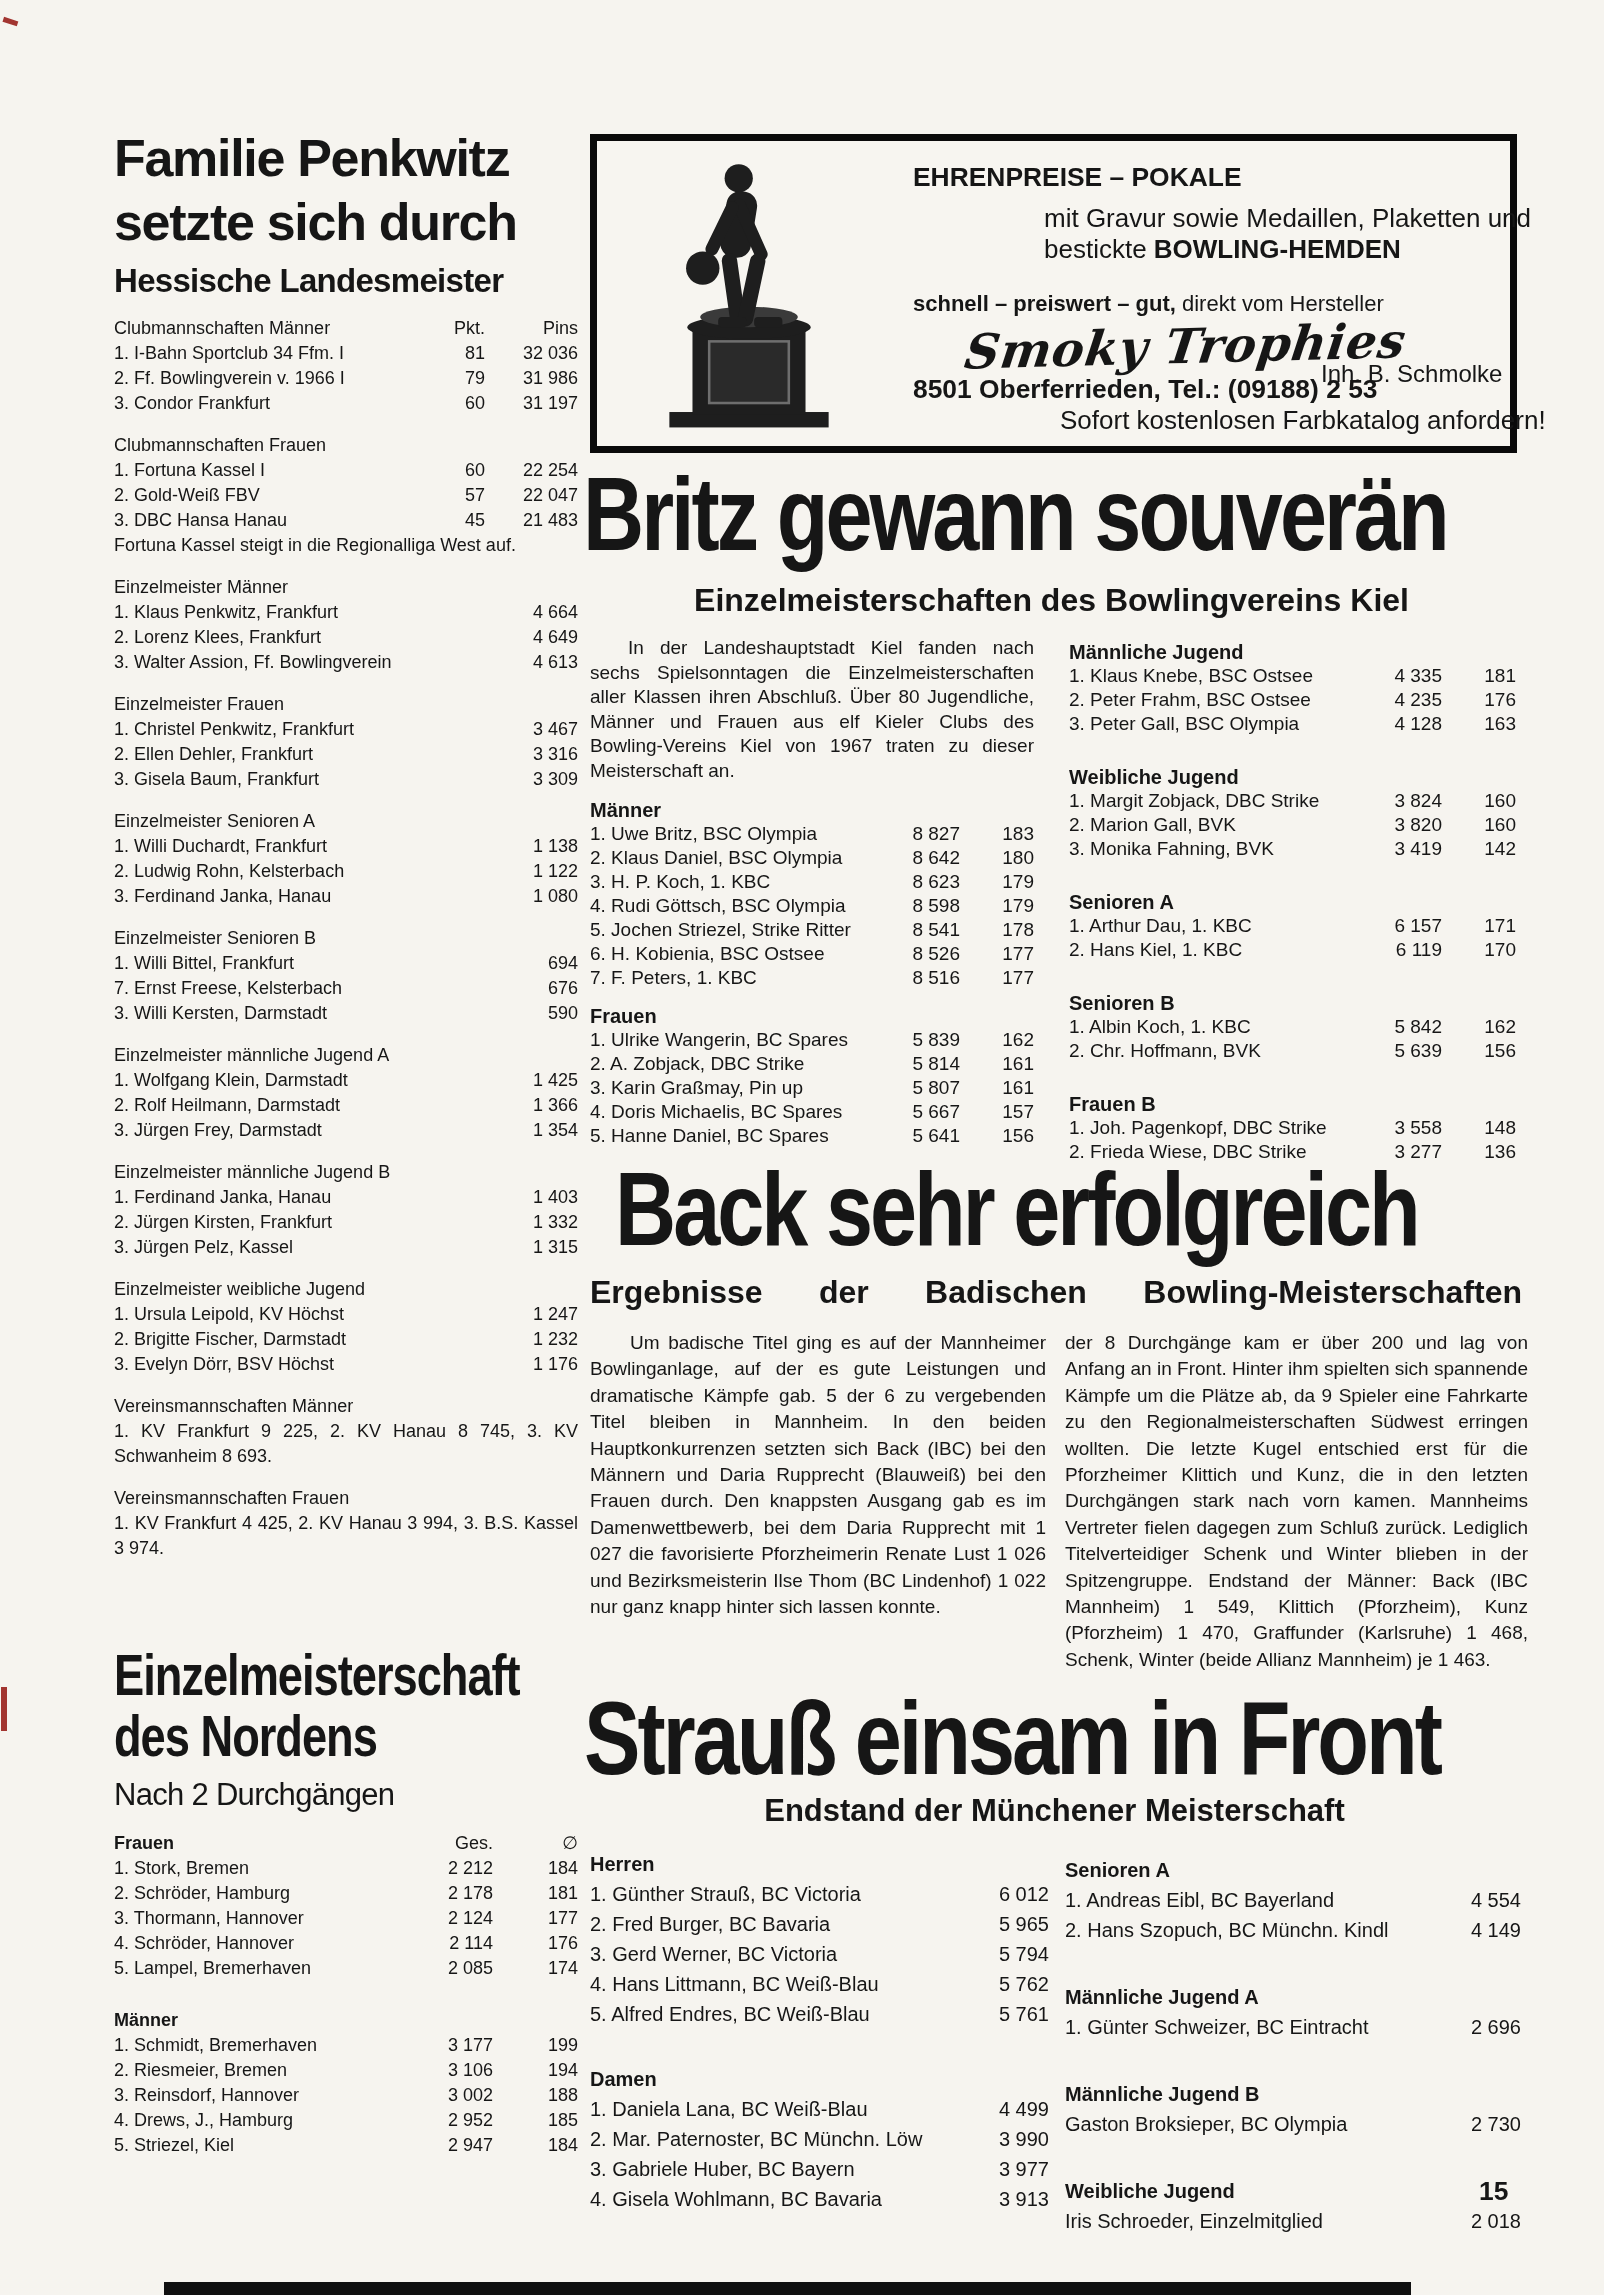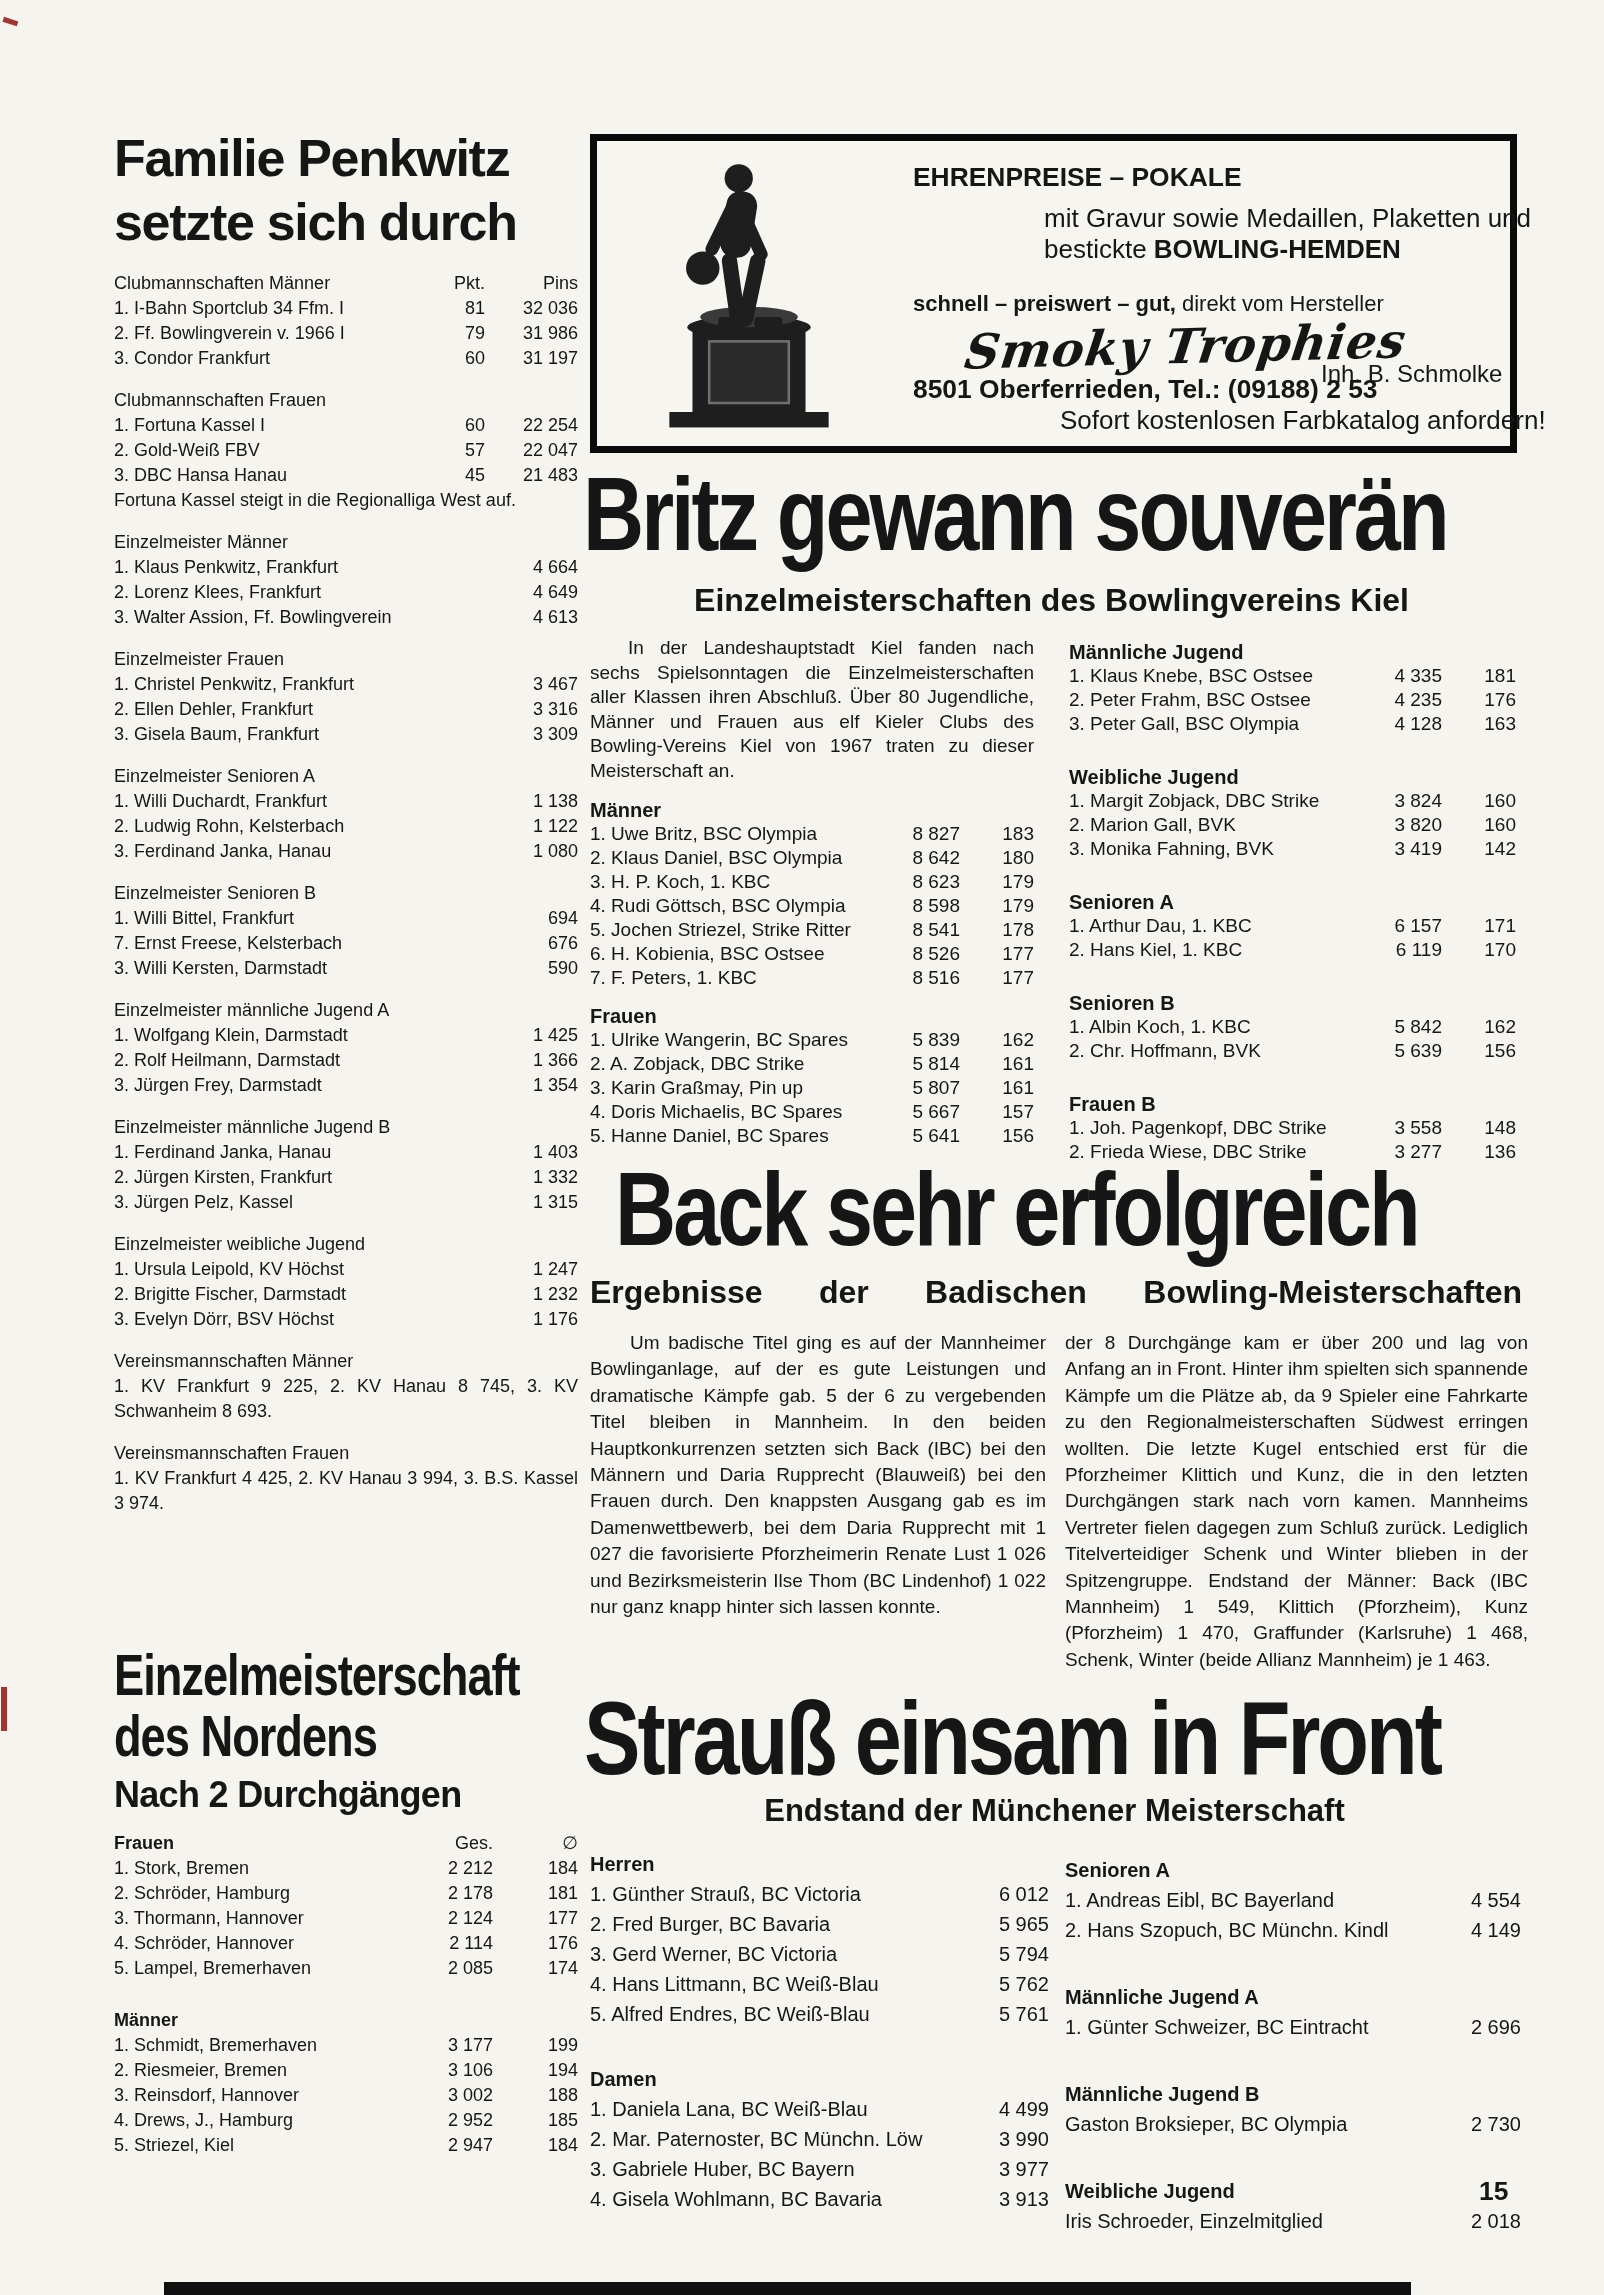--- a/index.html
+++ b/index.html
@@ -17,21 +17,21 @@
   #hessen .hl{font-size:52px;line-height:64px;font-weight:bold;letter-spacing:-1.3px;white-space:nowrap}
   #hessen .sub{font-size:33px;line-height:37px;font-weight:bold;margin-top:8px;letter-spacing:-0.7px}
   .hes{margin-top:17px;font-size:18px;line-height:25px}
   .hes .st{font-weight:normal}
   .hes .v1{width:74px}.hes .v2{width:93px}.hes .sc{width:167px}
   .hes .note{line-height:25px}
   
   #norden{left:114px;top:1644px;width:464px}
   #norden .hl{font-size:58px;line-height:61px;font-weight:bold;letter-spacing:-1.3px;white-space:nowrap}
   #norden .hl .sq{display:inline-block;transform:scaleX(.78);transform-origin:0 50%}
-  #norden .sub{font-size:36px;line-height:40px;font-weight:bold;margin-top:9.3px;letter-spacing:-0.7px}
+  #norden .sub{font-size:31px;line-height:40px;font-weight:normal;margin-top:9.3px;letter-spacing:-0.7px}
   .nor{margin-top:16px;font-size:18px;line-height:25px}
   .nor .v1{width:86px}.nor .v2{width:85px}
   
   #adbox{left:590px;top:134px;width:913px;height:305px;border:7.3px solid #0a0a0a;background:#f7f5f0}
   #adbox .abs{white-space:nowrap}
   .adsmall{font-size:26px}
   .script{font-family:"DejaVu Serif",serif;font-style:italic;font-weight:bold;font-size:48px;
           letter-spacing:0.7px;display:inline-block;transform:skewX(-9deg) rotate(-1.5deg)}
   
   .display{font-weight:bold;white-space:nowrap;letter-spacing:-3.3px}
@@ -58,20 +58,21 @@
   .pageno{font-size:26.4px;font-weight:bold}
   .band{background:#101010}
   .artifact{background:#a23530}
 </style>
 </head>
 <body>
 
 <div class="abs" id="hessen">
   <div class="hl">Familie Penkwitz</div>
   <div class="hl">setzte sich durch</div>
+  <div class="sub">Hessische Landesmeister</div>
 
   <div class="hes">
     <div class="r">
         <span class="nm st">Clubmannschaften Männer</span>
         <span class="v1">Pkt.</span>
         <span class="v2">Pins</span>
       </div>
     <div class="r">
         <span class="nm">1. I-Bahn Sportclub 34 Ffm. I</span>
         <span class="v1">81</span>

